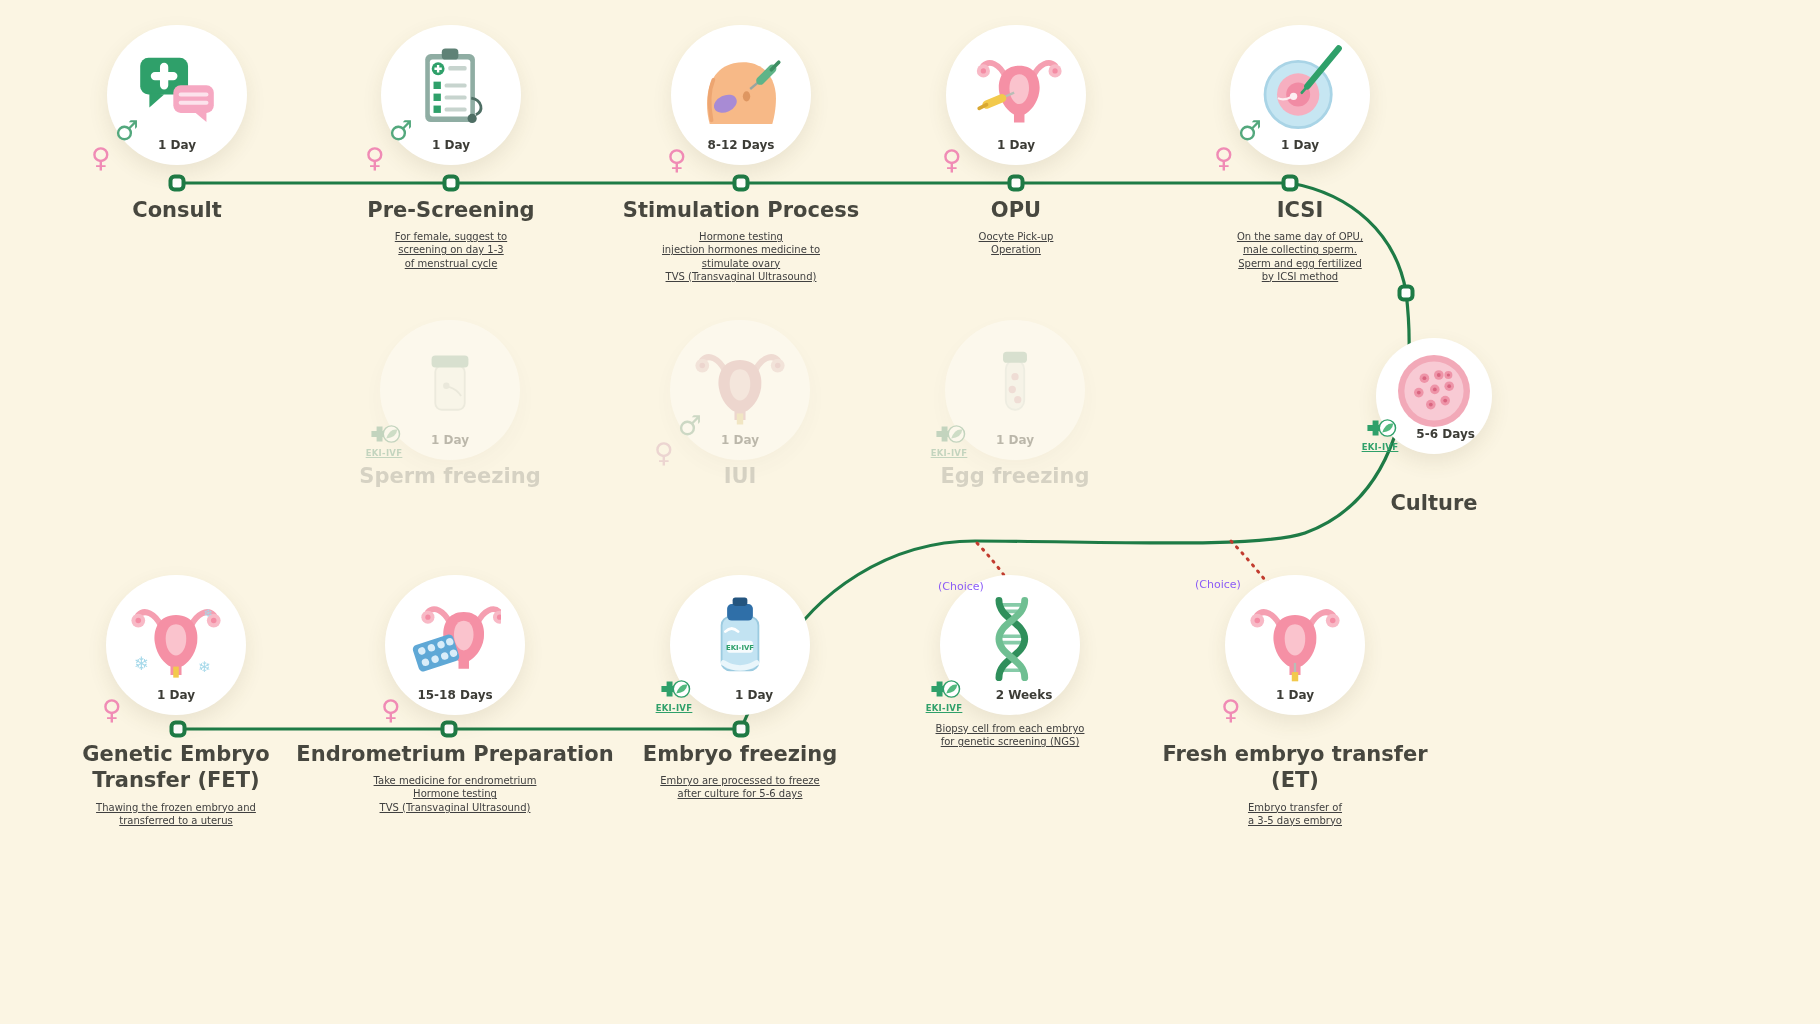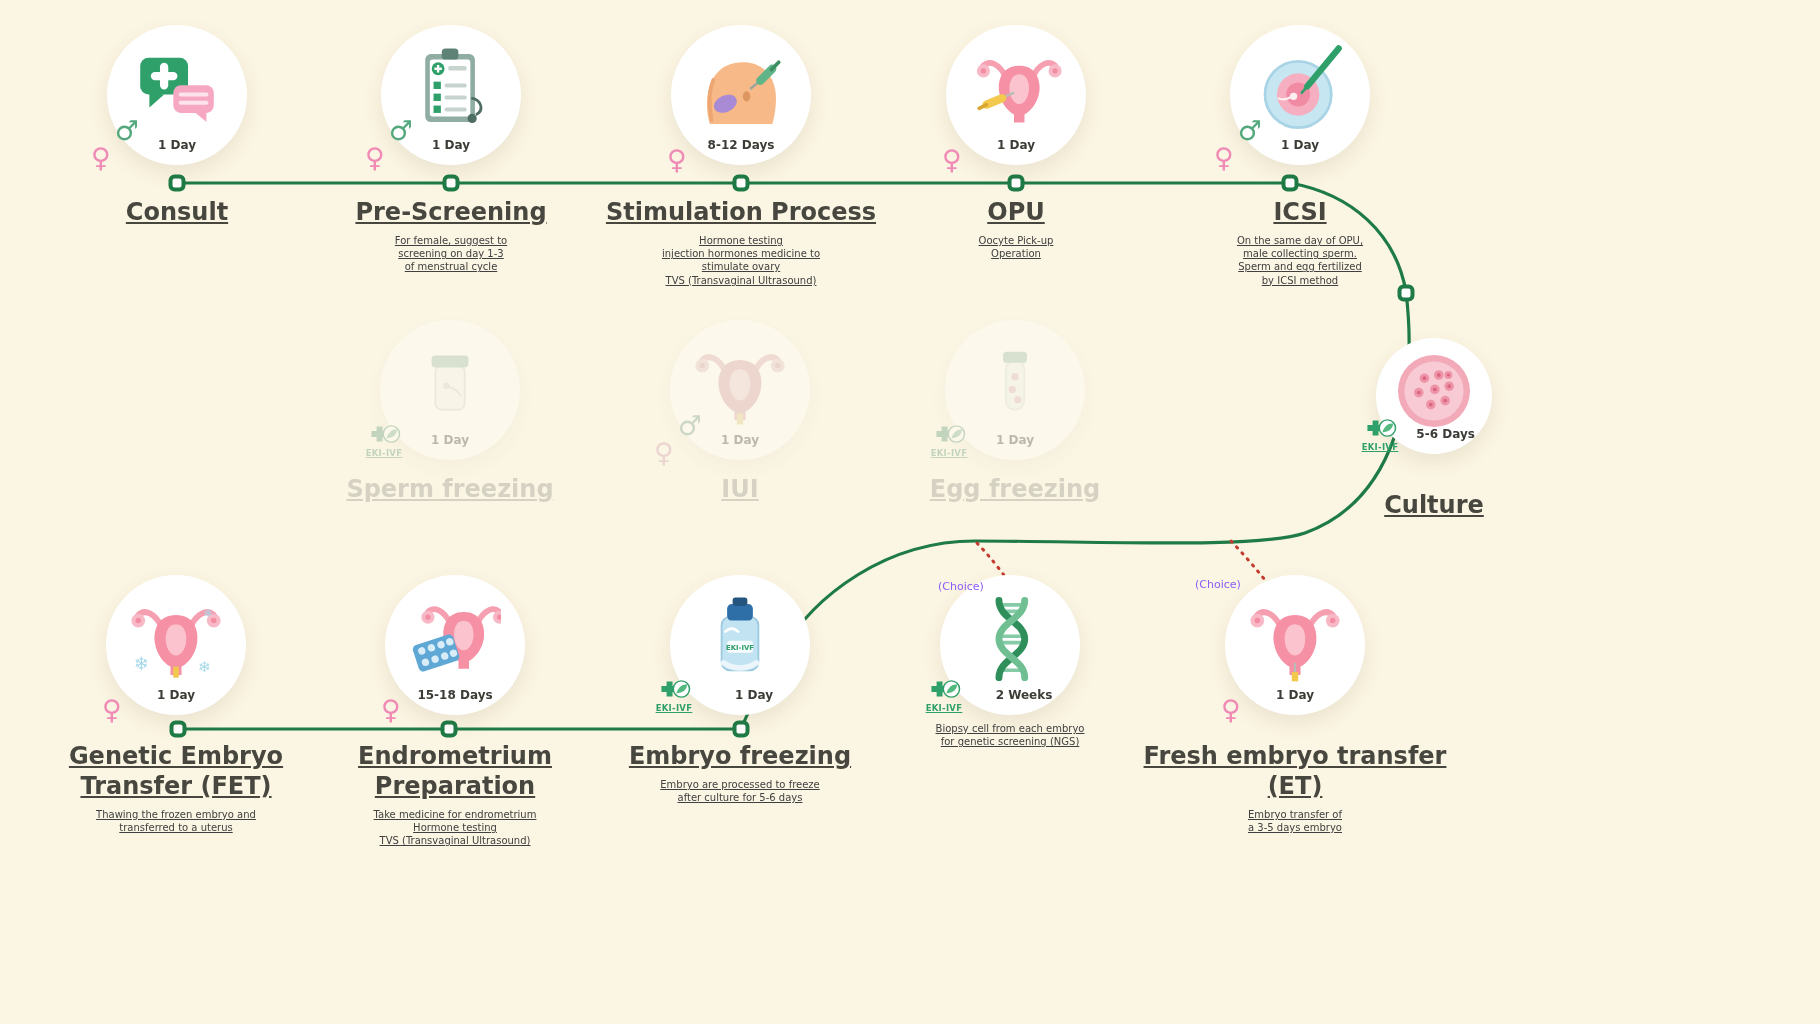--- a/index.html
+++ b/index.html
@@ -25,32 +25,32 @@
   .sm .circle{width:116px;height:116px;}
   .sm .circle svg.icon{width:80px;height:80px;margin-bottom:10px;}
 
   .duration{
     position:absolute;bottom:13px;left:50%;transform:translateX(-50%);
     font-size:12px;font-weight:bold;color:#3C3C36;white-space:nowrap;
   }
   .with-logo .duration{left:60%;}
 
   .title{
-    font-size:24px;font-weight:bold;color:#47473F;line-height:1.25;
-    white-space:pre-line;margin-top:32px;text-decoration:underline;
+    font-size:21px;font-weight:bold;color:#47473F;line-height:1.25;
+    white-space:pre-line;margin-top:32px;
   }
   .row-bottom .title{margin-top:26px;}
   .sm .title{margin-top:36px;}
   .desc{
     font-size:10px;color:#404040;line-height:1.32;white-space:pre-line;margin-top:7px;text-decoration:underline;
   }
 
   
   .faded{opacity:.33;filter:saturate(.55);}
-  .faded .title{color:#8C8C80;margin-top:14px;}
+  .faded .title{color:#8C8C80;margin-top:3px;}
 
   
   .gender-pair{position:absolute;left:-16px;bottom:-4px;width:46px;height:50px;}
   .g-male{position:absolute;top:-4px;right:-2px;color:#53A87D;font-size:27px;font-weight:bold;}
   .g-female{position:absolute;left:0;bottom:-4px;color:#F08BB5;font-size:27px;font-weight:bold;}
   .gender-f{position:absolute;left:-4px;bottom:-10px;color:#F08BB5;font-size:27px;font-weight:bold;}
 
   
   .eki{position:absolute;left:-20px;bottom:2px;display:flex;flex-direction:column;align-items:center;width:48px;}
   .eki svg{width:34px;height:26px;display:block;}

